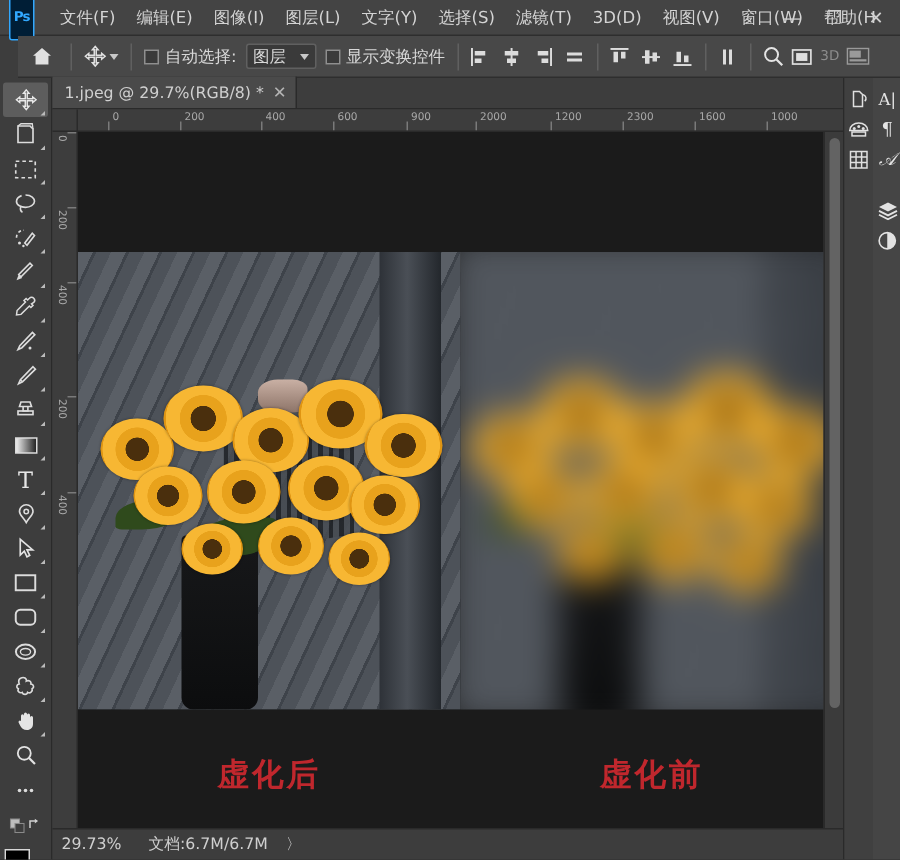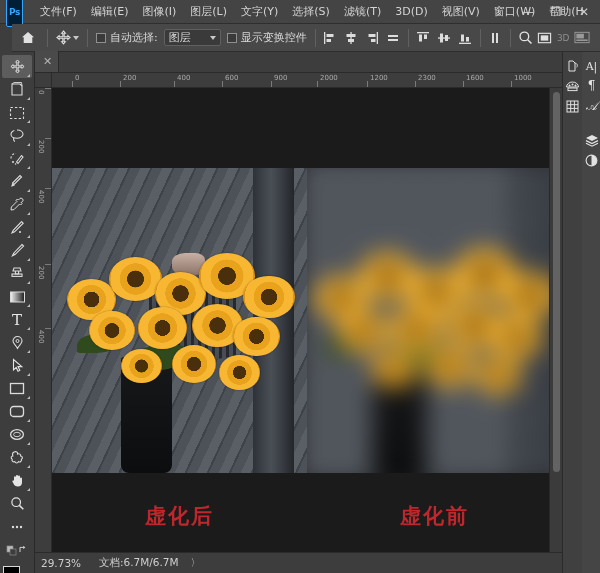--- a/index.html
+++ b/index.html
@@ -51,21 +51,21 @@
   }
   .tool-cur {
     display: flex; align-items: center; gap: 2px; padding: 0 3px;
   }
   .chev { width: 0; height: 0; border-left: 3px solid transparent; border-right: 3px solid transparent;
           border-top: 4px solid #c8c8c8; }
   .opt-check { display: flex; align-items: center; gap: 4px; margin: 0 3px; }
   .cbox { width: 10px; height: 10px; border: 1px solid #8f8f8f; background: #3a3a3a; }
   .opt-label { color: #d8d8d8; font-size: 11px; white-space: nowrap; }
   .opt-select {
-    display: flex; align-items: center; gap: 19px;
+    display: flex; align-items: center; gap: 9px;
     background: #3a3a3a; border: 1px solid #606060; border-radius: 2px;
     height: 17px; padding: 0 4px; margin: 0 3px;
   }
   .opt-select .opt-label { font-size: 11px; }
   .align-group { display: flex; align-items: center; gap: 2px; }
   .icon-btn {
     width: 19px; height: 19px; display: flex; align-items: center; justify-content: center;
   }
 
   
@@ -511,20 +511,21 @@
     </div>
     <div class="swatches">
       <span class="sw-fg"></span>
 
     </div>
 
   </div>
 
   <div class="tabbar">
     <div class="doc-tab">
+      <span class="doc-tab-title">1.jpeg @ 29.7%(RGB/8) *</span>
       <span class="doc-tab-close">✕</span>
     </div>
   </div>
 
   <div class="canvas-wrap">
     <div class="ruler-corner"></div>
 
     <div class="ruler-h">
       <span class="rtick rtick-h" style="left:23px">0</span>
       <span class="rtick rtick-h" style="left:71px">200</span>

